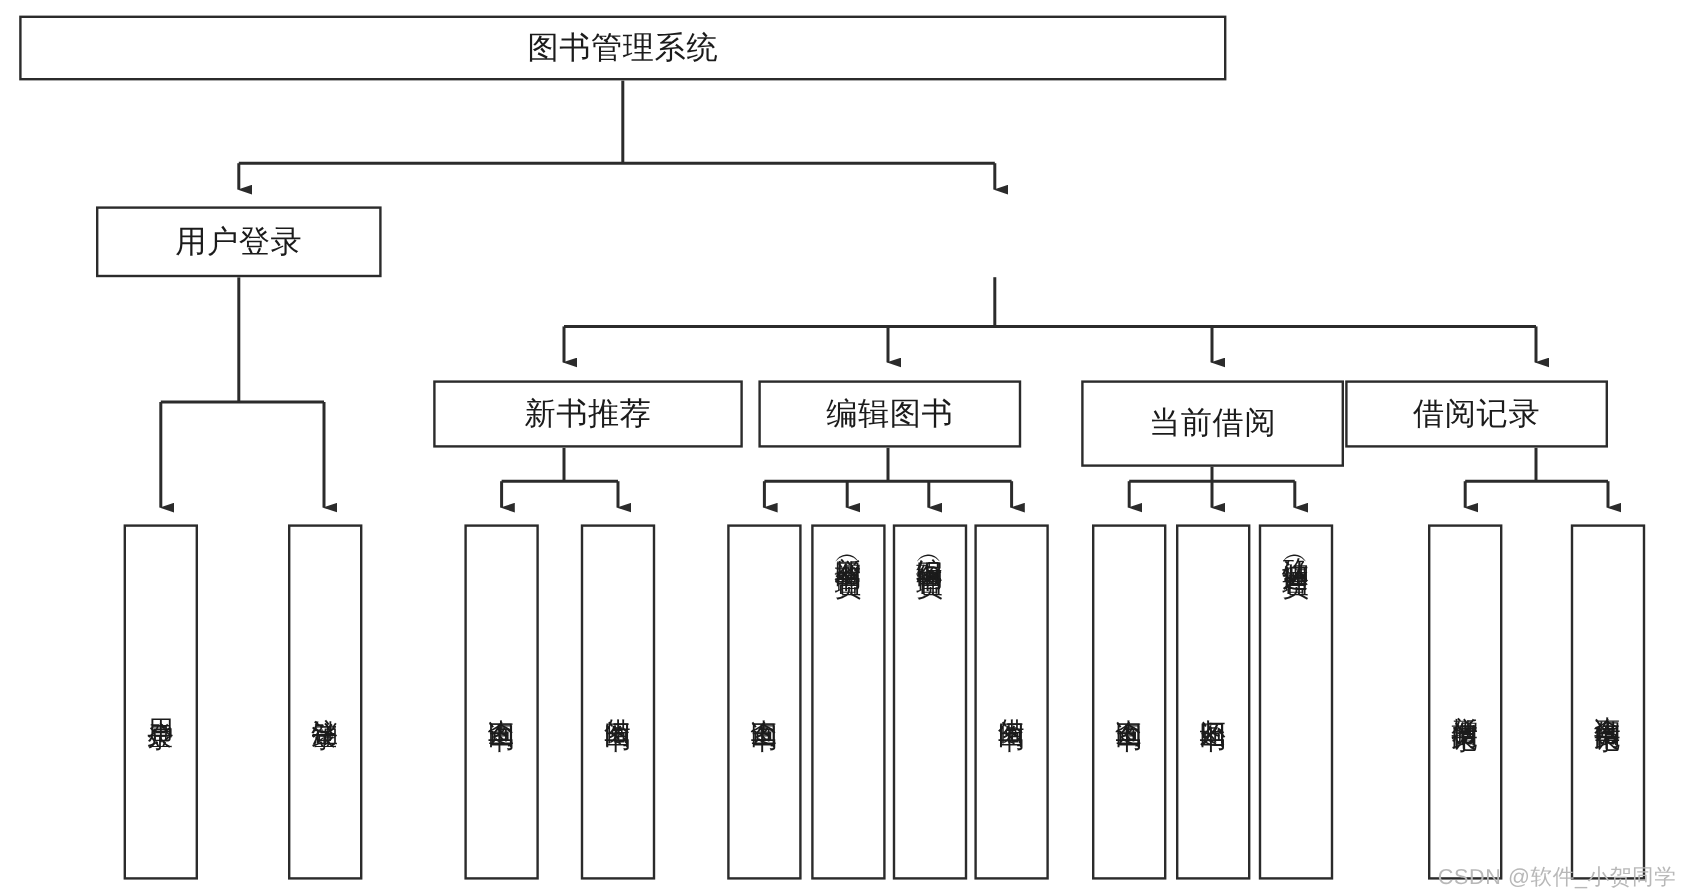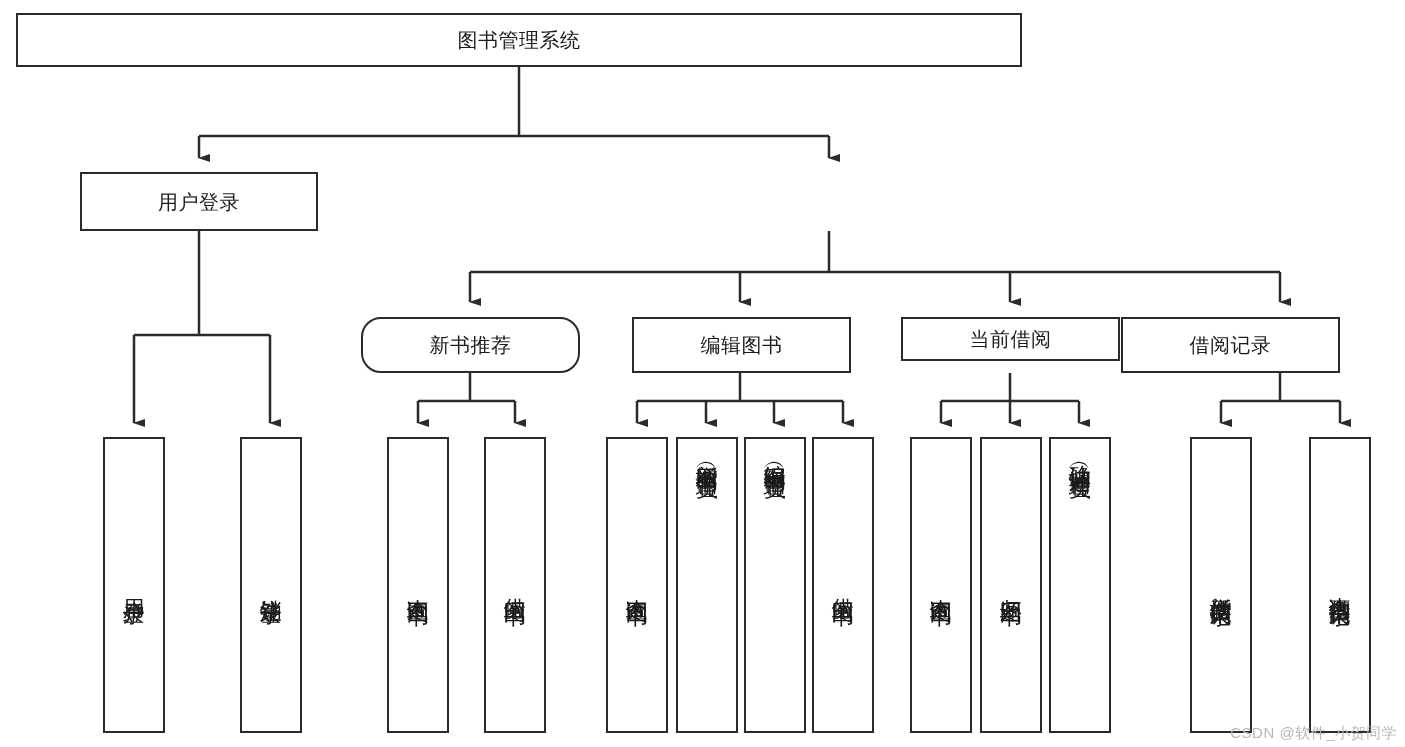--- a/index.html
+++ b/index.html
@@ -30,21 +30,21 @@
     position: absolute;
     box-sizing: border-box;
     border: 2.5px solid #2b2b2b;
     background: #ffffff;
     display: flex;
     align-items: center;
     justify-content: center;
     color: #1b1b1b;
   }
   .node-h {
-    font-size: 20px;
+    font-size: 26px;
     letter-spacing: 0.5px;
     line-height: 1.2;
     white-space: nowrap;
   }
   .node-v {
     writing-mode: vertical-rl;
     text-orientation: upright;
     font-size: 22px;
     line-height: 1.42;
     letter-spacing: 2px;
@@ -54,21 +54,21 @@
     padding: 4px 0;
   }
   .node-v.top-aligned {
     justify-content: flex-start;
     padding-top: 8px;
   }
   .watermark {
     position: absolute;
     right: 8px;
     bottom: 4px;
-    font-size: 15px;
+    font-size: 18px;
     color: #b8b8b8;
     letter-spacing: 0.5px;
     white-space: nowrap;
     user-select: none;
   }
 </style>
 </head>
 <body>
 
 <div id="diagram-root">
@@ -123,23 +123,23 @@
       <path d="M 1221,401 L 1340,401"></path>
       <path d="M 1221,401 L 1221,423" marker-end="url(#arrowhead)"></path>
       <path d="M 1340,401 L 1340,423" marker-end="url(#arrowhead)"></path>
     </g>
   </svg>
 
   <div class="node node-h" style="left:16px; top:13px; width:1006px; height:54px;">图书管理系统</div>
 
   <div class="node node-h" style="left:80px; top:172px; width:238px; height:59px;">用户登录</div>
 
-  <div class="node node-h" style="left:361px; top:317px; width:219px; height:56px;border-radius:20px;">新书推荐</div>
+  <div class="node node-h" style="left:361px; top:317px; width:258px; height:56px;">新书推荐</div>
   <div class="node node-h" style="left:632px; top:317px; width:219px; height:56px;">编辑图书</div>
-  <div class="node node-h" style="left:901px; top:317px; width:219px; height:44px;">当前借阅</div>
+  <div class="node node-h" style="left:901px; top:317px; width:219px; height:72px;">当前借阅</div>
   <div class="node node-h" style="left:1121px; top:317px; width:219px; height:56px;">借阅记录</div>
 
   <div class="node node-v" style="left:103px; top:437px; width:62px; height:296px;">用户登录</div>
   <div class="node node-v" style="left:240px; top:437px; width:62px; height:296px;">注销登录</div>
 
   <div class="node node-v" style="left:387px; top:437px; width:62px; height:296px;">查询图书</div>
   <div class="node node-v" style="left:484px; top:437px; width:62px; height:296px;">借阅图书</div>
 
   <div class="node node-v" style="left:606px; top:437px; width:62px; height:296px;">查询图书</div>
   <div class="node node-v top-aligned" style="left:676px; top:437px; width:62px; height:296px;">新增图书（管理员）</div>

